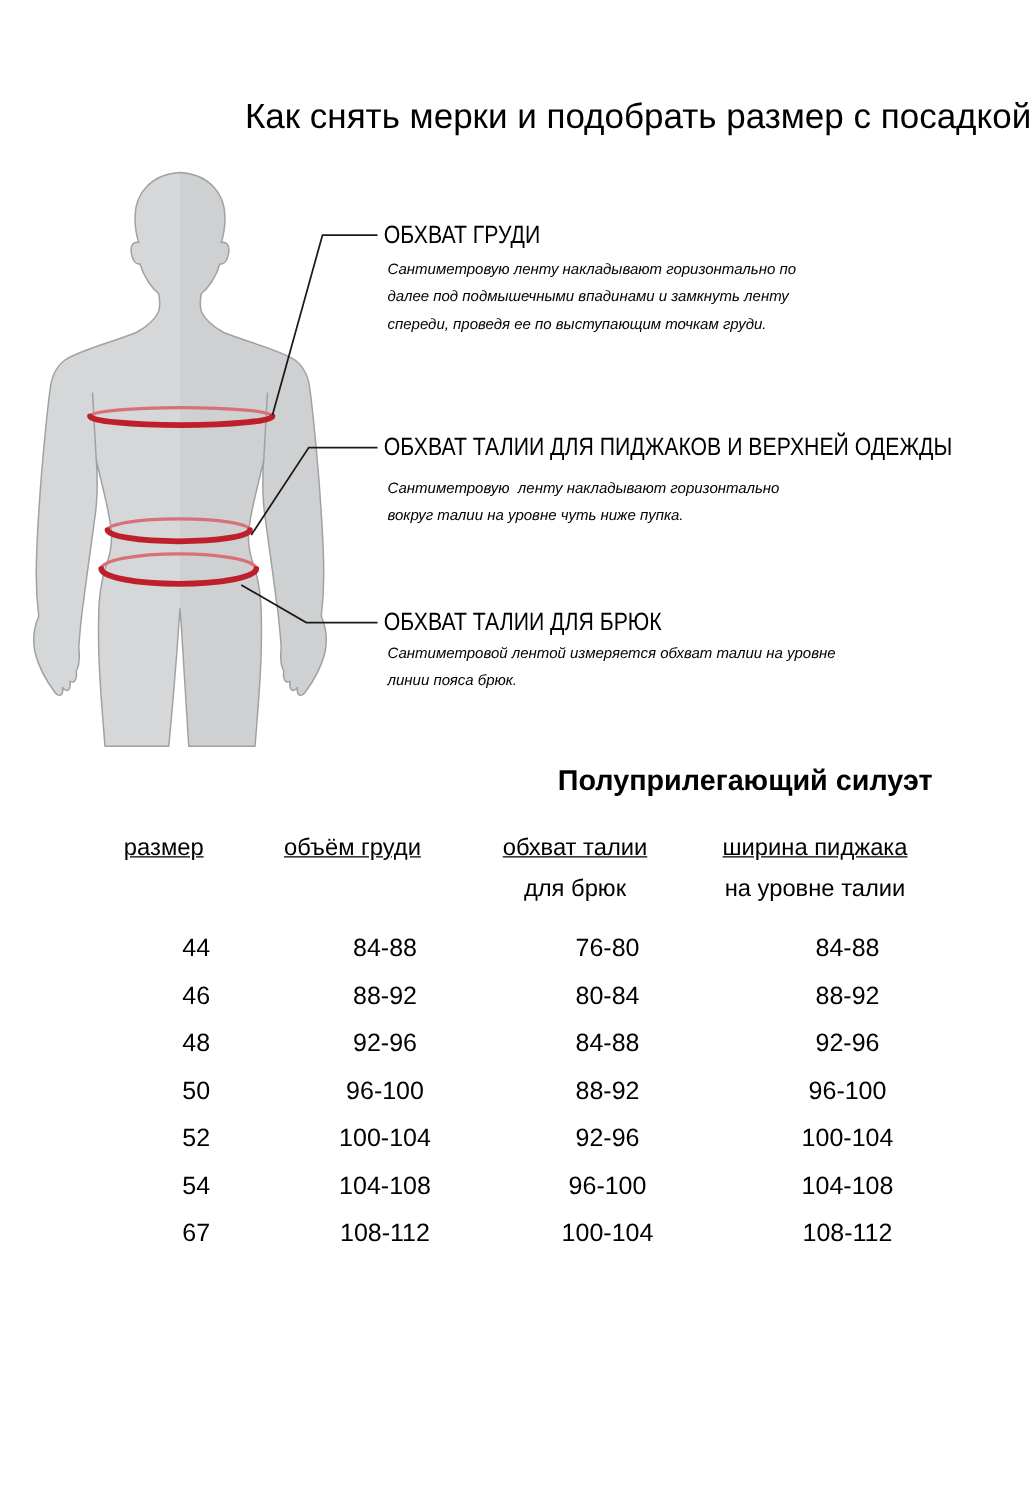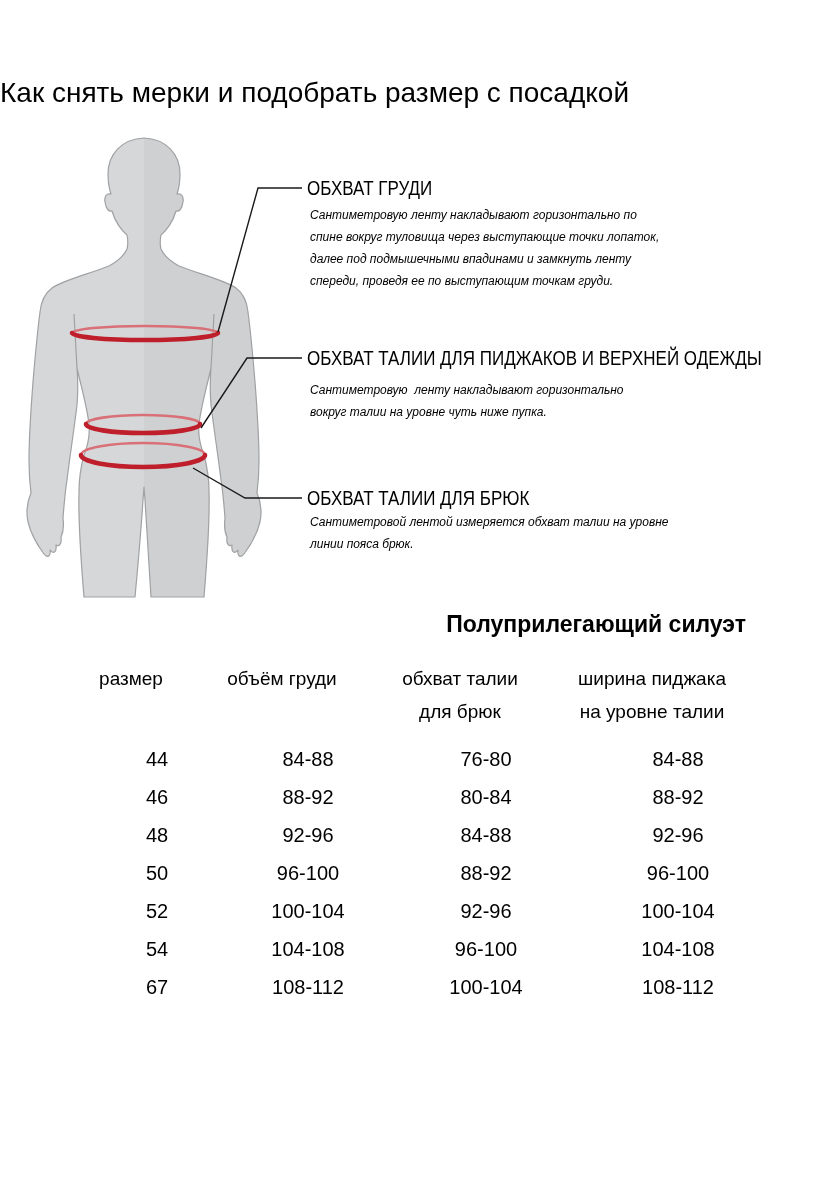--- a/index.html
+++ b/index.html
@@ -2,35 +2,35 @@
 <html><head>
 <meta charset="utf-8">
 <style>
   html,body{margin:0;padding:0;}
   body{
     width:825px;height:1200px;background:#ffffff;position:relative;
     font-family:"Liberation Sans","DejaVu Sans",sans-serif;color:#000;
     overflow:hidden;
   }
   .abs{position:absolute;}
-  .main-title{top:76px;left:0;width:825px;text-align:left;font-size:28px;line-height:34px;}
+  .main-title{top:76px;left:0;width:825px;text-align:right;font-size:28px;line-height:34px;}
   .figure-svg{left:0;top:125px;}
   .sec-head{font-size:20px;line-height:20px;white-space:pre;transform-origin:0 50%;transform:scaleX(.85);}
   .sec-body{font-size:12px;line-height:22px;font-style:italic;}
   .sec-line{white-space:pre;}
   #sec1-head{left:307px;top:178px;}
   #sec1-body{left:310px;top:204px;}
   #sec2-head{left:307px;top:348px;}
   #sec2-body{left:310px;top:379px;}
   #sec3-head{left:307px;top:488px;}
   #sec3-body{left:310px;top:511px;}
   .table-title{top:610px;left:0;width:746px;text-align:right;font-size:23px;font-weight:bold;line-height:28px;}
   .thead-row{left:0;width:770px;display:grid;grid-template-columns:152px 150px 206px 178px;padding-left:55px;font-size:19px;height:26px;line-height:26px;}
   .hcell{text-align:center;white-space:pre;}
-  #thead1{top:666px;}
+  #thead1{top:666px;text-decoration:underline;}
   #thead2{top:699px;}
   .rows{left:0;top:740px;width:770px;}
   .trow{display:grid;grid-template-columns:152px 150px 206px 178px;padding-left:81px;height:38px;line-height:38px;font-size:20px;}
   .tcell{text-align:center;}
 </style>
 </head>
 <body>
 
 <div class="abs main-title">Как снять мерки и подобрать размер с посадкой</div>
 
@@ -121,21 +121,20 @@
   </g>
 
   <polyline points="218,207 258,63 302,63" fill="none" stroke="#1a1a1a" stroke-width="1.4"></polyline>
   <polyline points="201,303 247,233 302,233" fill="none" stroke="#1a1a1a" stroke-width="1.4"></polyline>
   <polyline points="193,343 245,373 302,373" fill="none" stroke="#1a1a1a" stroke-width="1.4"></polyline>
 </svg>
 
 <div class="abs sec-head" id="sec1-head">ОБХВАТ ГРУДИ</div>
 <div class="abs sec-body" id="sec1-body">
   <div class="sec-line">Сантиметровую ленту накладывают горизонтально по</div>
-  <div class="sec-line">спине вокруг туловища через выступающие точки лопаток,</div>
   <div class="sec-line">далее под подмышечными впадинами и замкнуть ленту</div>
   <div class="sec-line">спереди, проведя ее по выступающим точкам груди.</div>
 </div>
 
 <div class="abs sec-head" id="sec2-head">ОБХВАТ ТАЛИИ ДЛЯ ПИДЖАКОВ И ВЕРХНЕЙ ОДЕЖДЫ</div>
 <div class="abs sec-body" id="sec2-body">
   <div class="sec-line">Сантиметровую  ленту накладывают горизонтально</div>
   <div class="sec-line">вокруг талии на уровне чуть ниже пупка.</div>
 </div>
 

